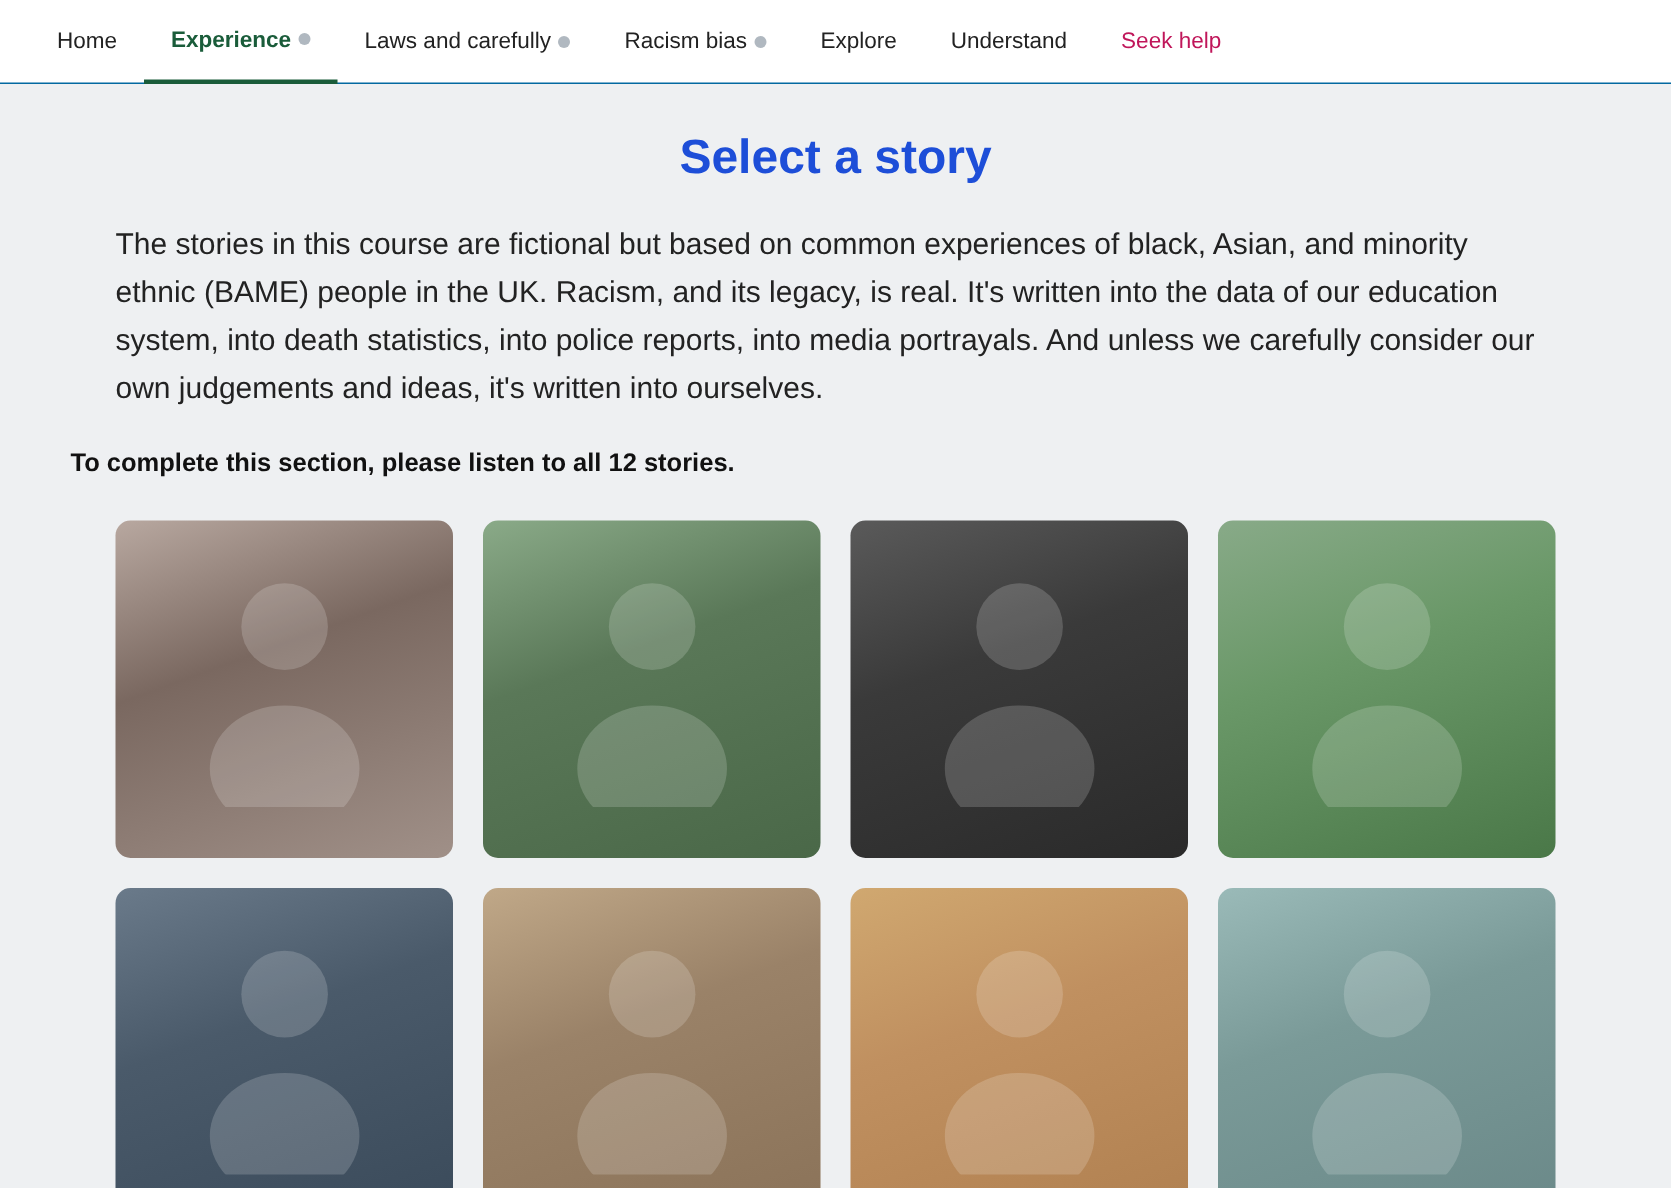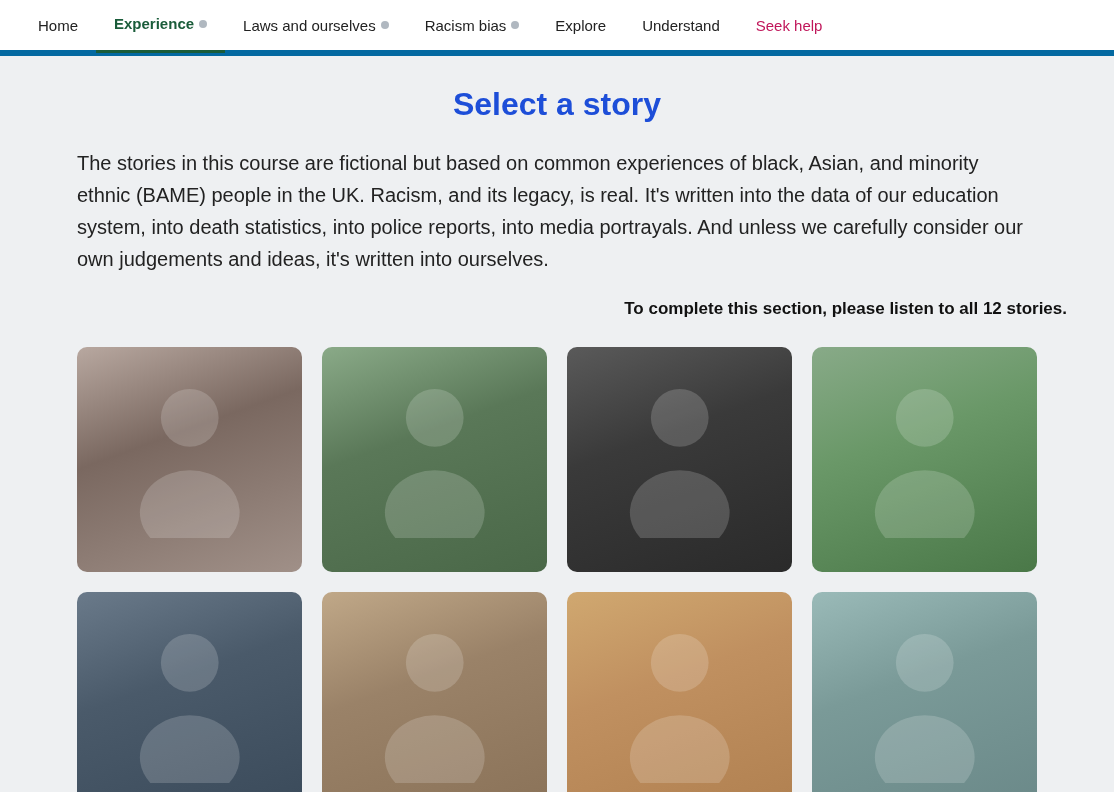--- a/index.html
+++ b/index.html
@@ -8,21 +8,21 @@
       background: #eef0f2;
       min-height: 792px;
       width: 1114px;
     }
 
     
     nav {
       display: flex;
       align-items: center;
       background: #fff;
-      border-bottom: 6px solid #0369a1;
+      border-bottom: 1px solid #0369a1;
       padding: 0 20px;
       height: 56px;
     }
     .nav-item {
       display: flex;
       align-items: center;
       gap: 5px;
       padding: 0 18px;
       height: 56px;
       font-size: 15px;
@@ -68,21 +68,21 @@
 
     .description {
       font-size: 20px;
       line-height: 1.6;
       color: #222;
       max-width: 960px;
       margin: 0 auto 24px;
     }
 
     .instruction {
-      text-align: right;
+      text-align: left;
       font-size: 17px;
       font-weight: 700;
       color: #111;
       margin-bottom: 28px;
     }
 
     
     .story-grid {
       display: grid;
       grid-template-columns: repeat(4, 1fr);
@@ -132,21 +132,21 @@
 
 <nav id="nav-container">
     <a class="nav-item" href="#">
       <span>Home</span>
     </a>
     <a class="nav-item active" href="#">
       <span>Experience</span>
       <span class="nav-dot"></span>
     </a>
     <a class="nav-item" href="#">
-      <span>Laws and ourselves</span>
+      <span>Laws and carefully</span>
       <span class="nav-dot"></span>
     </a>
     <a class="nav-item" href="#">
       <span>Racism bias</span>
       <span class="nav-dot"></span>
     </a>
     <a class="nav-item" href="#">
       <span>Explore</span>
     </a>
     <a class="nav-item" href="#">

